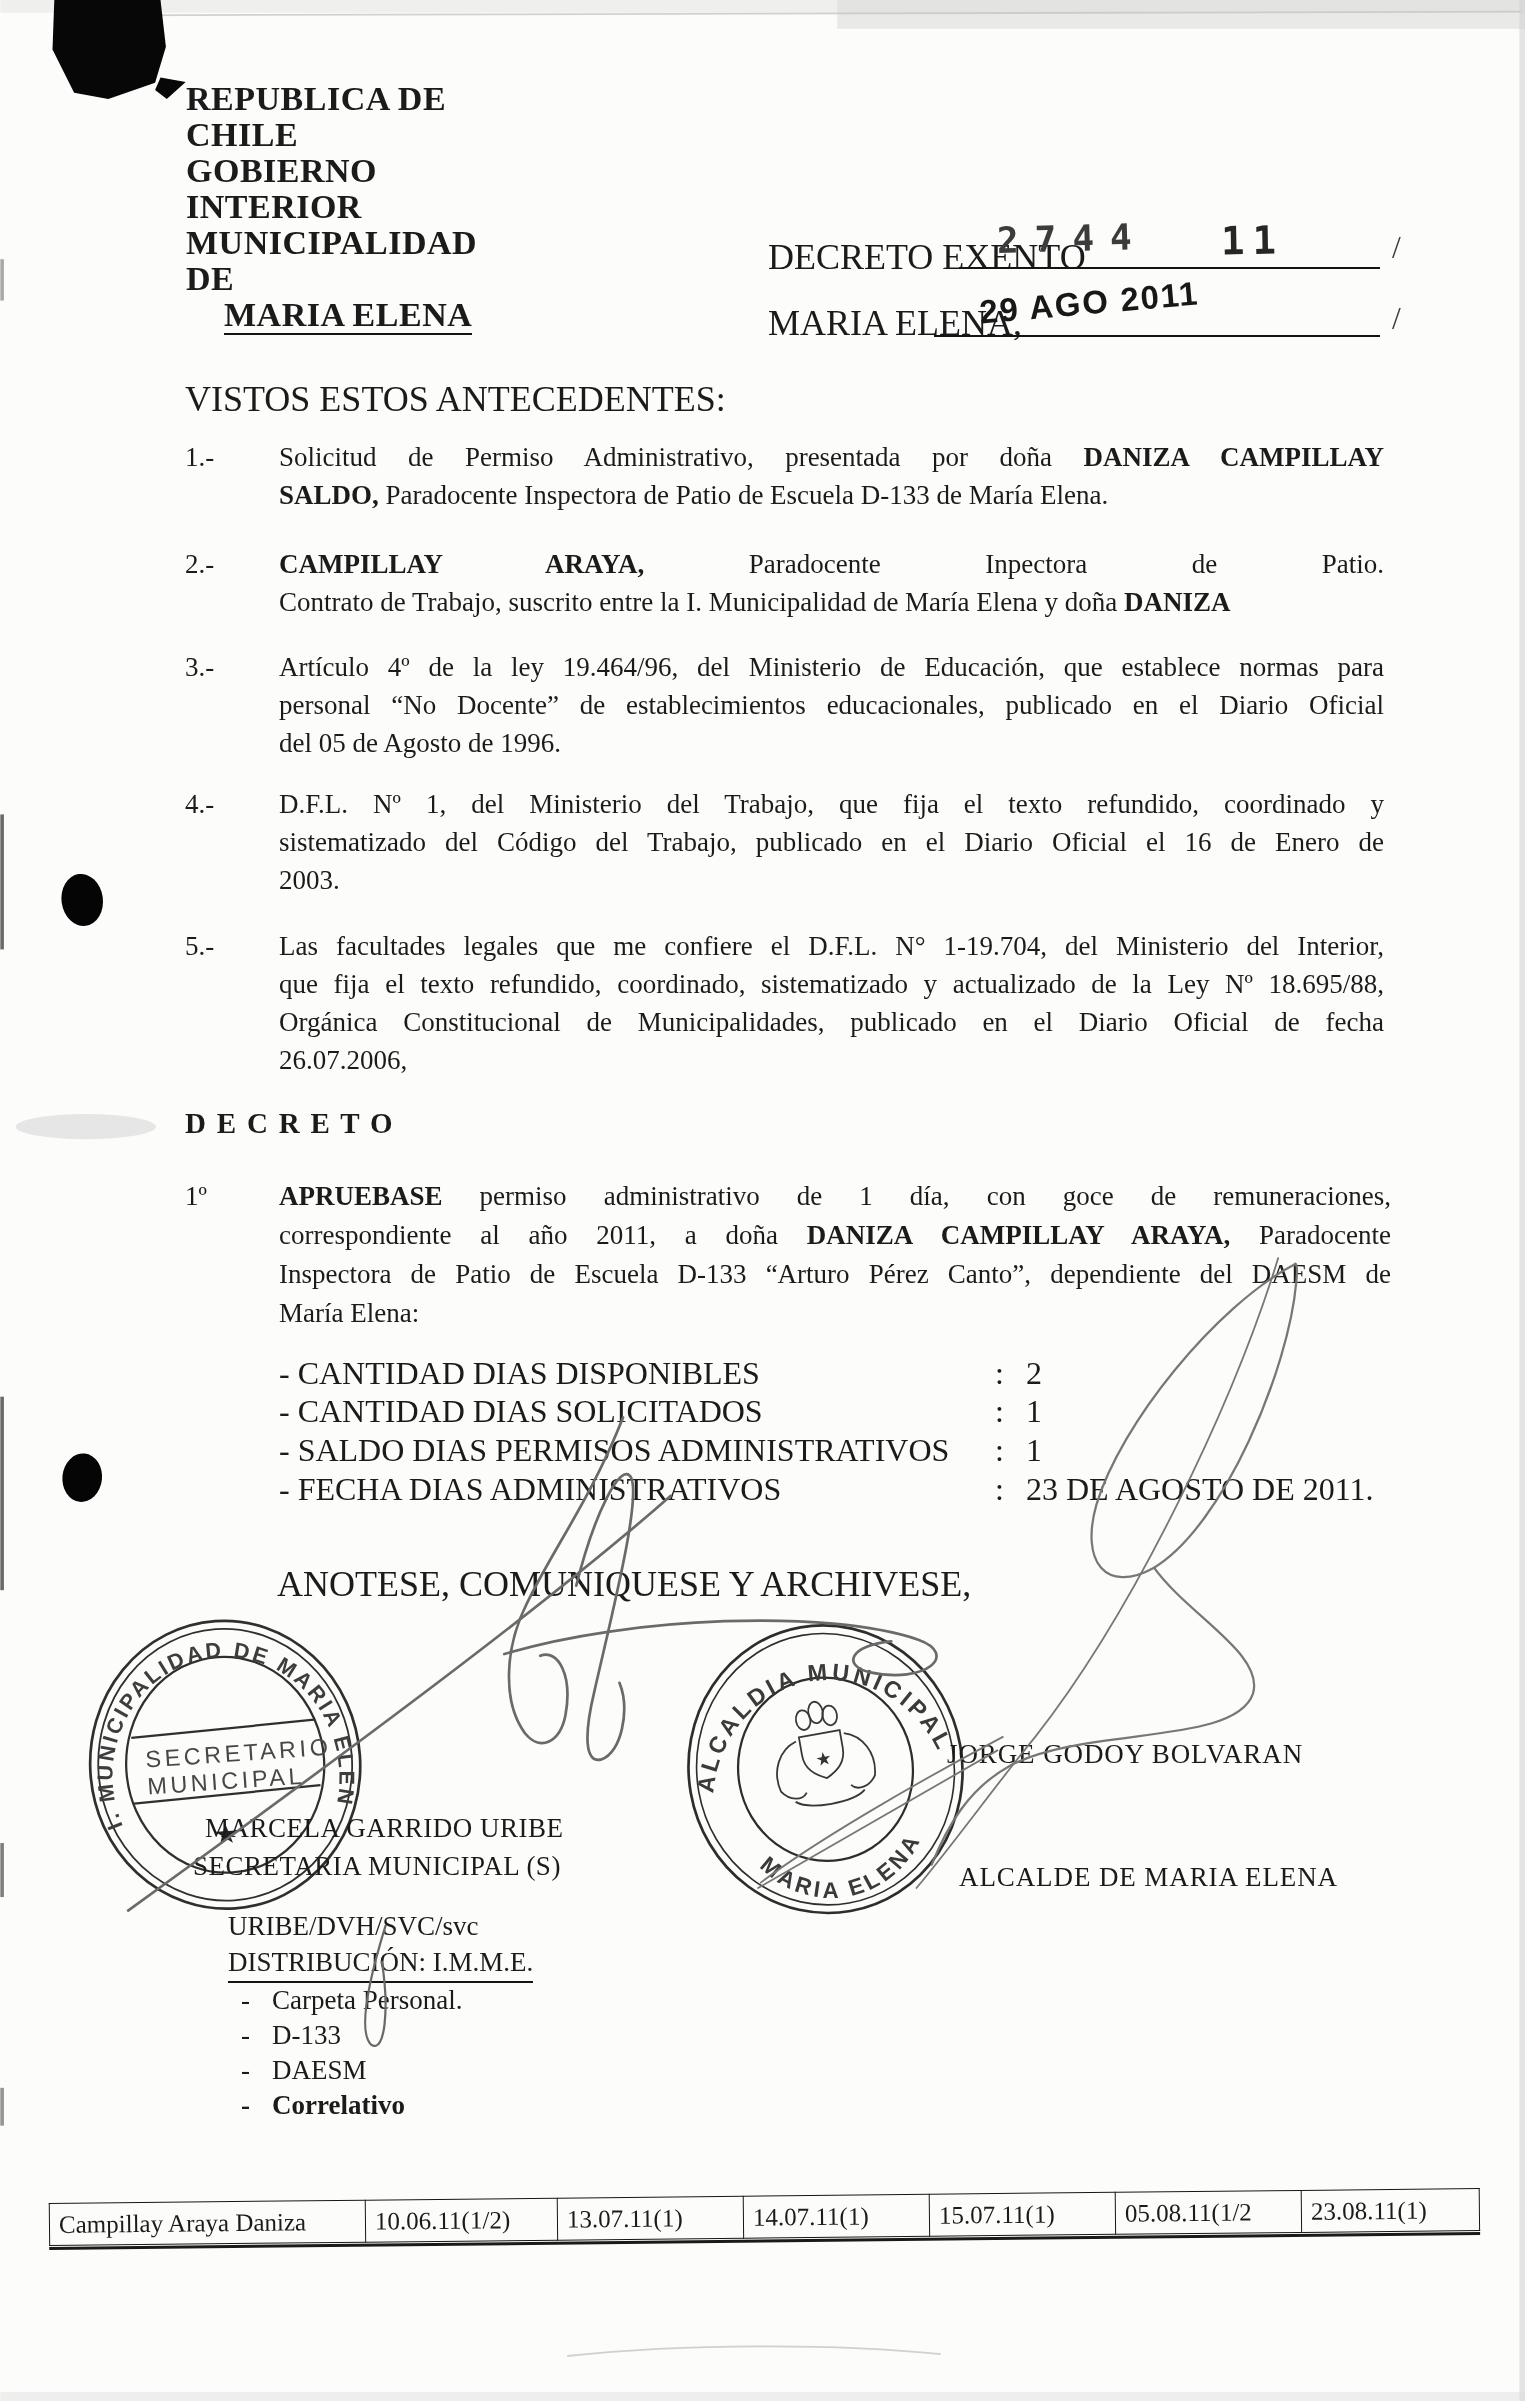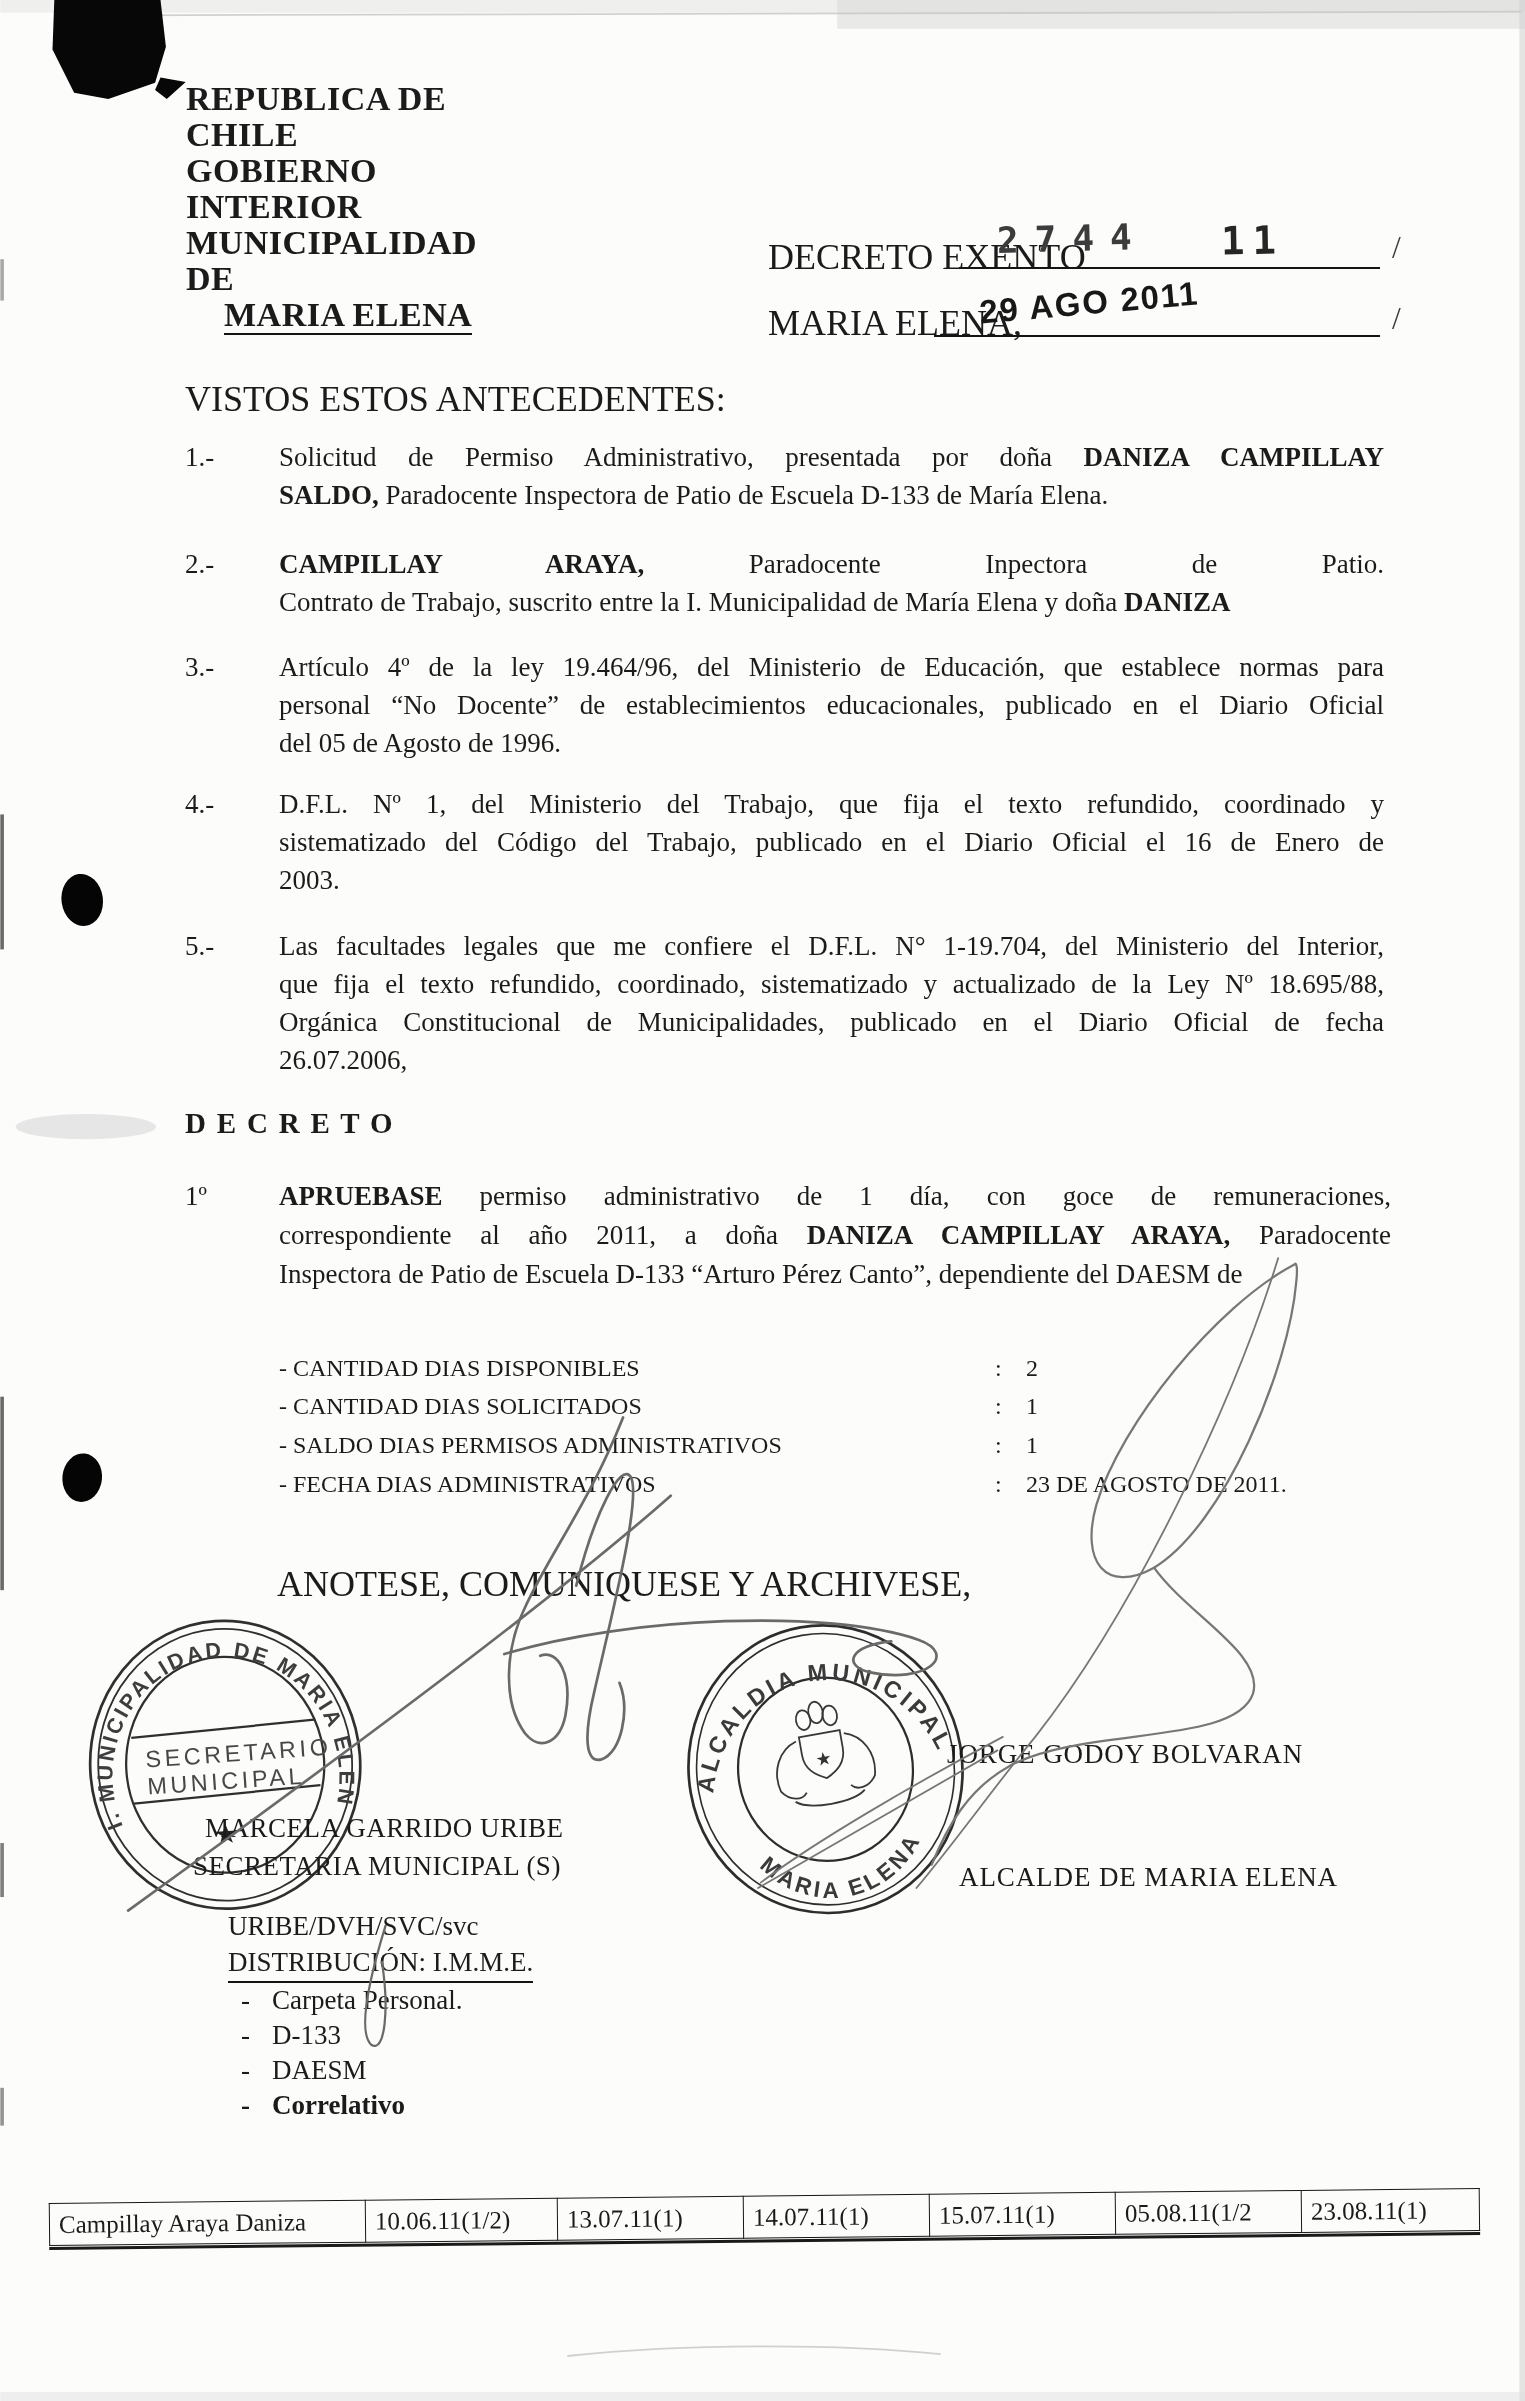--- a/index.html
+++ b/index.html
@@ -7,21 +7,21 @@
         font-family:"Liberation Serif","DejaVu Serif",serif;color:#1b1b1b;}
   .abs{position:absolute;}
   .t30{font-size:27px;line-height:38px;}
   .t31{font-size:36px;}
   .jpar .ln{text-align:justify;text-align-last:justify;}
   .jpar .ln:last-child{text-align-last:left;}
   .hdr-line{font-size:34px;line-height:36px;letter-spacing:0.5px;font-weight:bold;}
   .uline{border-bottom:2.7px solid #141414;}
   .stampnum{font-family:"DejaVu Sans Mono","Liberation Mono",monospace;font-weight:bold;color:#3c3c3c;}
   .datestamp{font-family:"Liberation Sans","DejaVu Sans",sans-serif;font-weight:bold;color:#181818;}
-  .drow{position:absolute;left:279px;font-size:24px;white-space:nowrap;}
+  .drow{position:absolute;left:279px;font-size:32px;white-space:nowrap;}
   .dlabel{display:inline-block;width:716px;}
   .dcolon{display:inline-block;width:31px;}
   .bullet{display:inline-block;width:31px;}
   .footx{font-size:27px;line-height:36px;}
   .dist-u{border-bottom:2.7px solid #141414;padding-bottom:0.9px;}
   table.bt{border-collapse:collapse;font-size:25px;}
   table.bt td{border:1.8px solid #161616;height:41px;padding:0 9px;white-space:nowrap;}
   svg{display:block;}
   .noptr{pointer-events:none;}
 </style>
@@ -92,20 +92,21 @@
       <div class="ln">Orgánica Constitucional de Municipalidades, publicado en el Diario Oficial de fecha</div>
       <div class="ln">26.07.2006,</div>
     </div>
 
   <div class="abs" style="left:185px;top:1107px;font-size:29px;font-weight:bold;letter-spacing:1.8px;">D E C R E T O</div>
   <div class="abs t30" style="left:185px;top:1177px;">1º</div>
   <div class="abs jpar" style="left:279px;top:1177px;width:1112px;font-size:27px;line-height:39px;">
       <div class="ln"><b>APRUEBASE</b>  permiso  administrativo  de  1    día,  con  goce  de  remuneraciones,</div>
       <div class="ln">correspondiente al año 2011, a doña <b>DANIZA CAMPILLAY ARAYA,</b> Paradocente</div>
       <div class="ln">Inspectora de Patio de  Escuela D-133 “Arturo Pérez Canto”,  dependiente del DAESM de</div>
+      <div class="ln">María Elena:</div>
     </div>
 
   <div class="drow" style="top:1355px;">
     <span class="dlabel">- CANTIDAD DIAS DISPONIBLES</span><span class="dcolon">:</span><span>2</span>
   </div>
   <div class="drow" style="top:1393px;">
     <span class="dlabel">- CANTIDAD DIAS SOLICITADOS</span><span class="dcolon">:</span><span>1</span>
   </div>
   <div class="drow" style="top:1432px;">
     <span class="dlabel">- SALDO DIAS PERMISOS ADMINISTRATIVOS</span><span class="dcolon">:</span><span>1</span>

